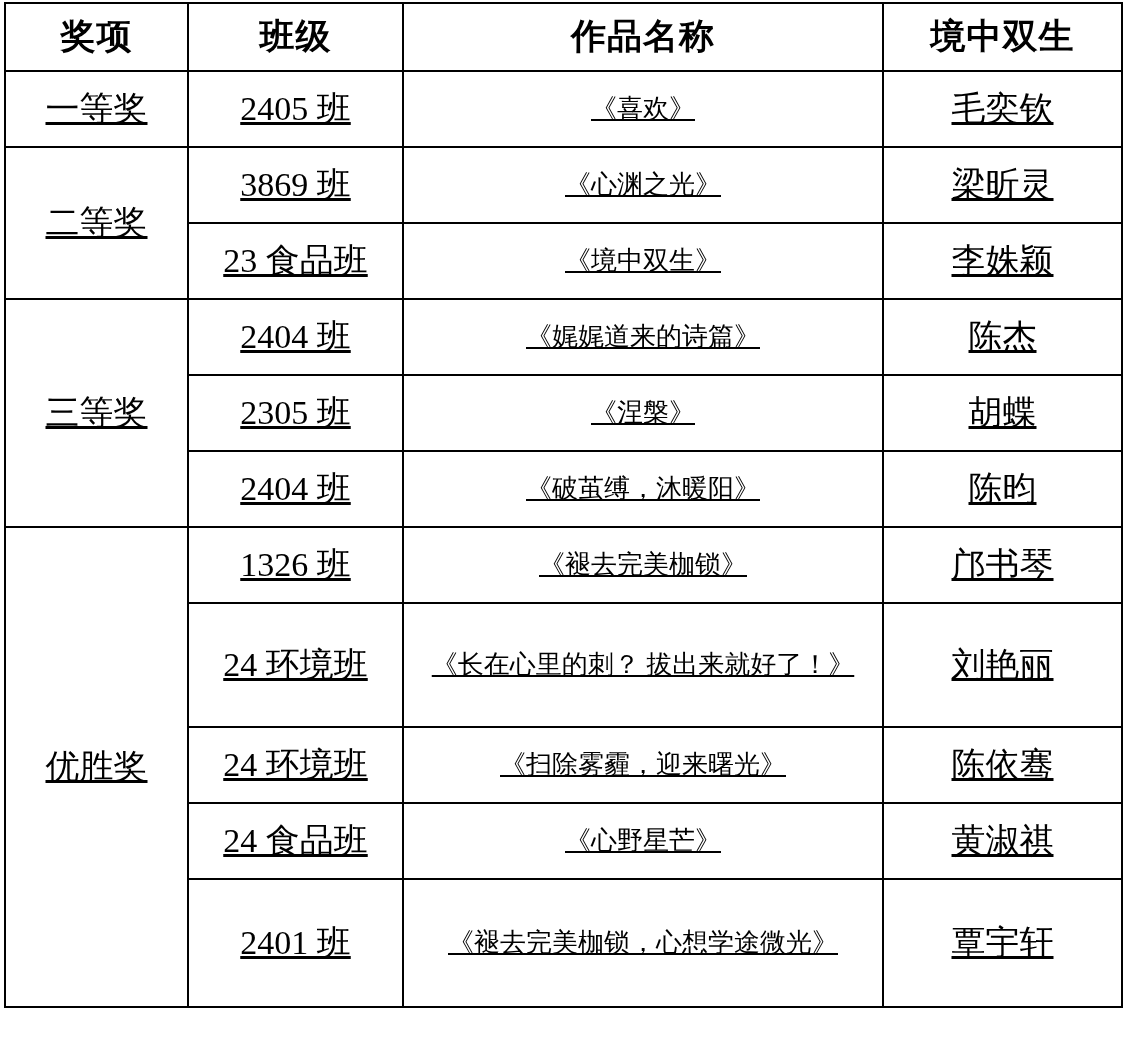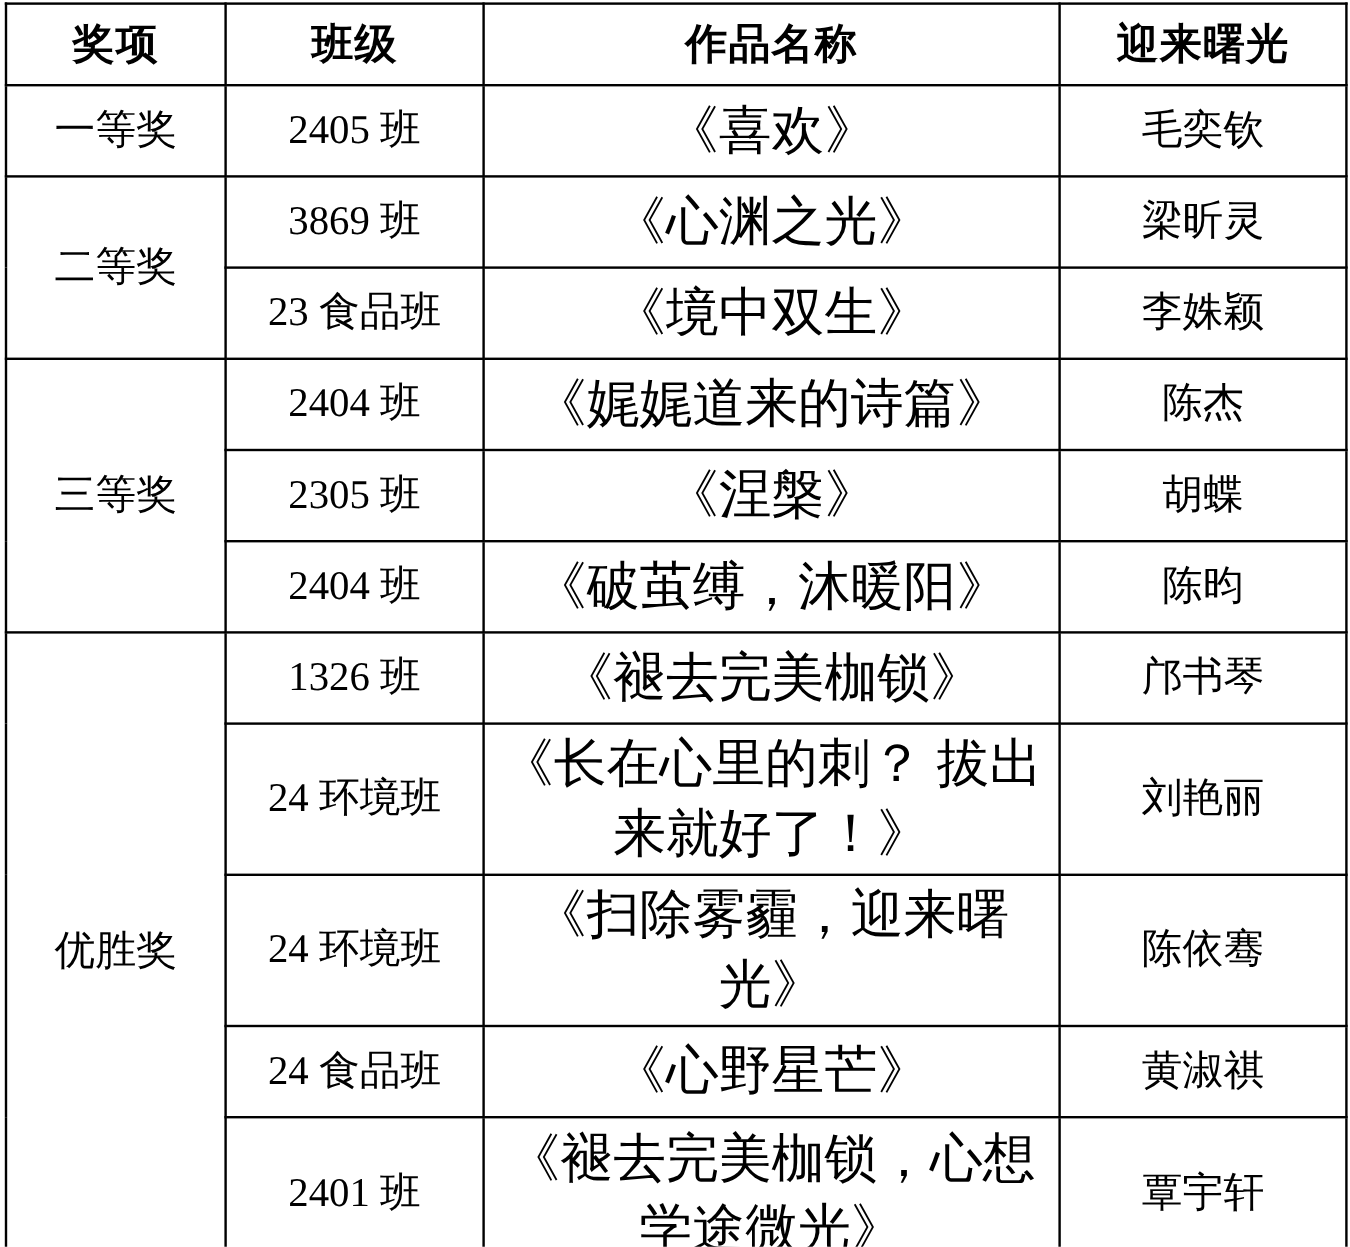--- a/index.html
+++ b/index.html
@@ -42,26 +42,27 @@
   thead th {
     font-weight: bold;
     font-size: 35px;
     height: 68px;
     letter-spacing: 1px;
     margin-top: 24px;
   }
   tbody td {
     font-weight: normal;
     font-size: 34px;
+    text-decoration: underline;
   }
   td.award-cell {
     font-size: 34px;
   }
   td.work-cell {
-    font-size: 44px;
+    font-size: 26px;
     letter-spacing: 0px;
   }
   tbody tr { height: 76px; }
   tr.tall td { height: 124px; }
   tr.xtall td { height: 128px; }
 </style>
 </head>
 <body>
 
 <div class="table-wrap">
@@ -70,21 +71,21 @@
       <col class="c-award">
       <col class="c-class">
       <col class="c-work">
       <col class="c-member">
     </colgroup>
     <thead>
       <tr>
         <th>奖项</th>
         <th>班级</th>
         <th>作品名称</th>
-        <th>迎来曙光</th>
+        <th>境中双生</th>
       </tr>
     </thead>
     <tbody id="table-body">
         <tr>
           <td class="award-cell">一等奖</td>
           <td class="class-cell">2405 班</td>
           <td class="work-cell">《喜欢》</td>
           <td class="member-cell">毛奕钦</td>
         </tr>
         <tr>

